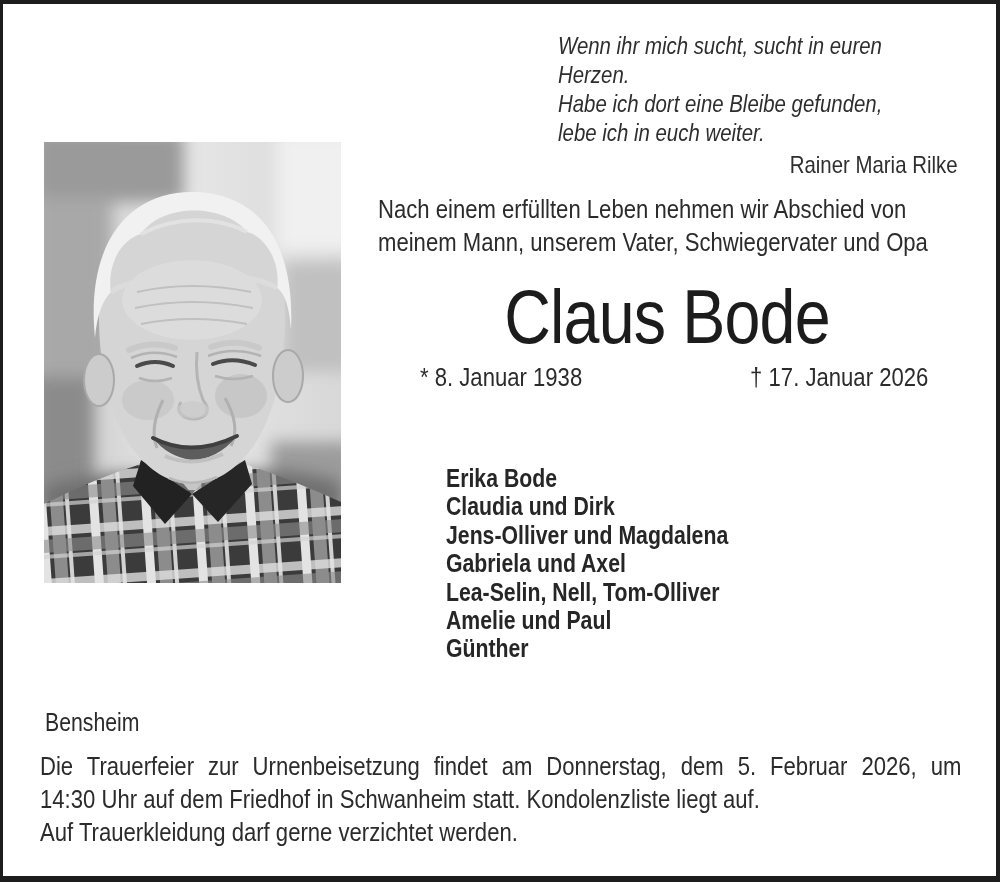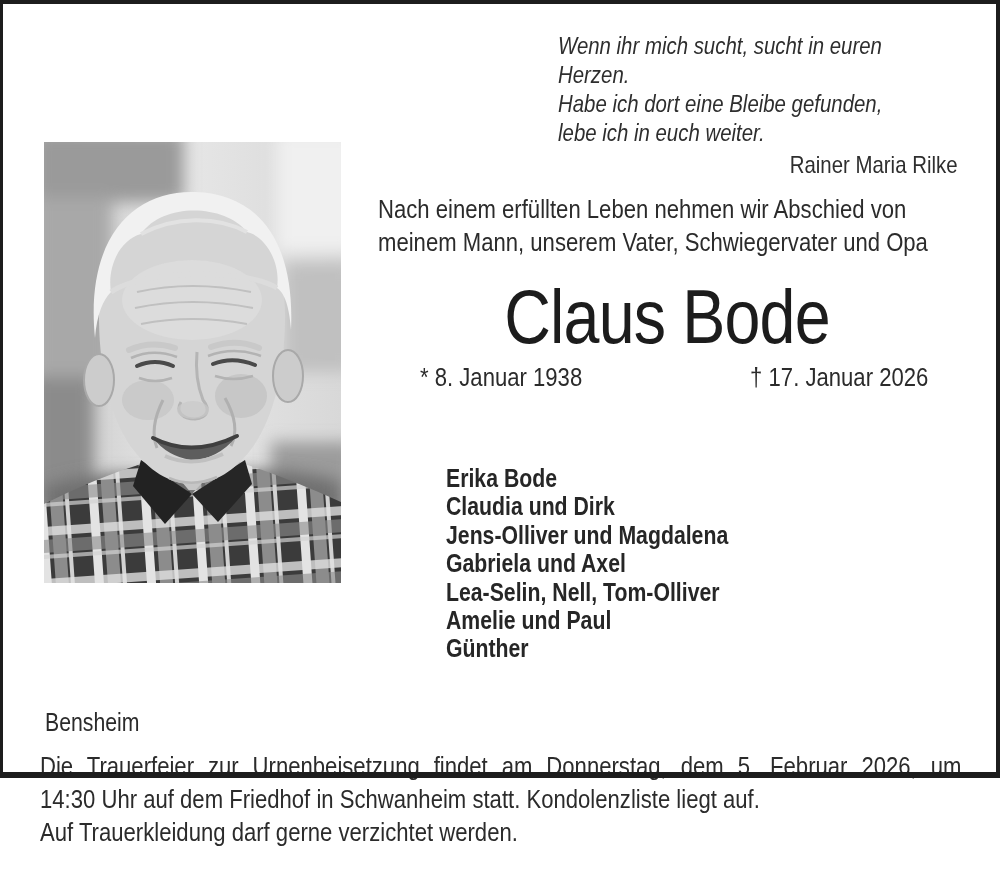--- a/index.html
+++ b/index.html
@@ -4,21 +4,21 @@
 <style>
   html, body {
     margin: 0; padding: 0;
     background: #ffffff;
     width: 1000px; height: 882px;
     overflow: hidden;
     font-family: "Liberation Sans", sans-serif;
   }
   .notice {
     position: relative;
-    width: 1000px; height: 778px;
+    width: 1000px; height: 882px;
     background: #ffffff;
     color: #2a2a2a;
   }
   .frame {
     position: absolute; inset: 0;
     border-top: 4px solid #1d1d1d;
     border-left: 3px solid #1d1d1d;
     border-right: 4px solid #1d1d1d;
     border-bottom: 6px solid #1d1d1d;
     pointer-events: none;

